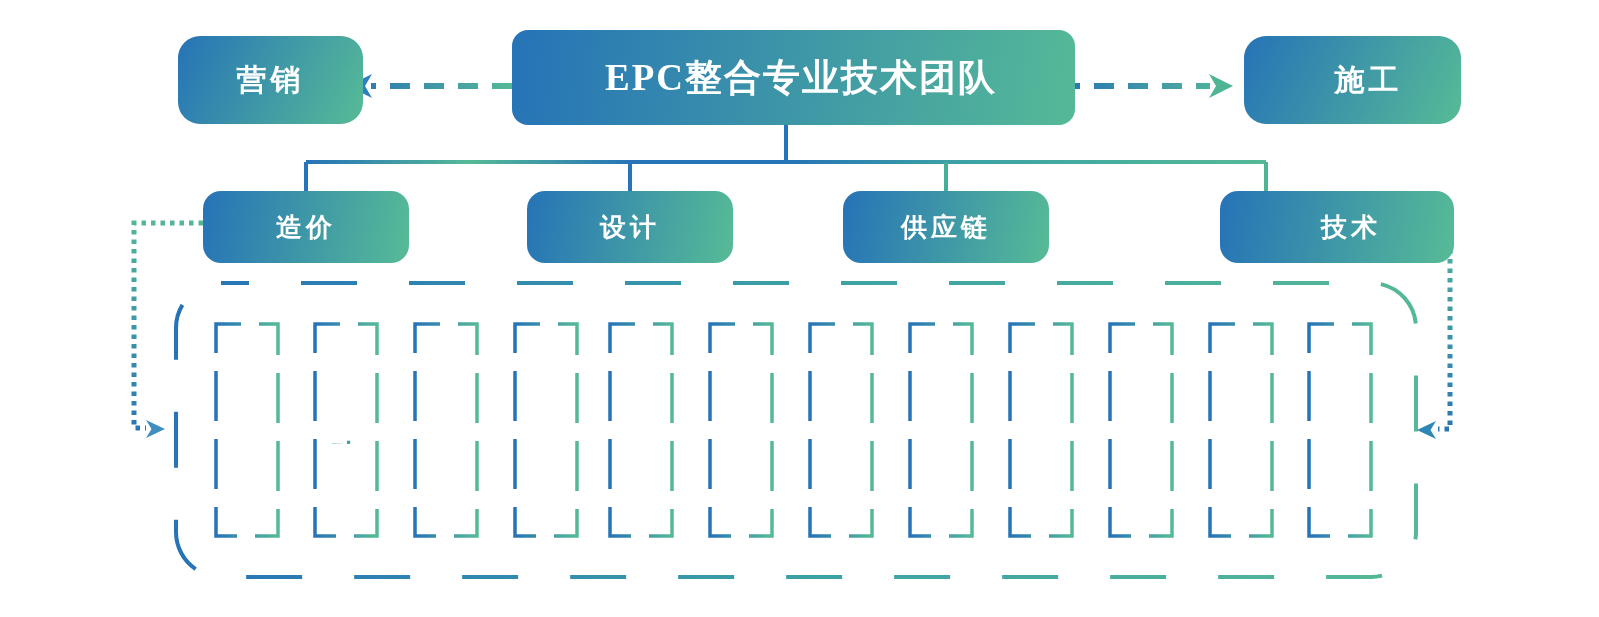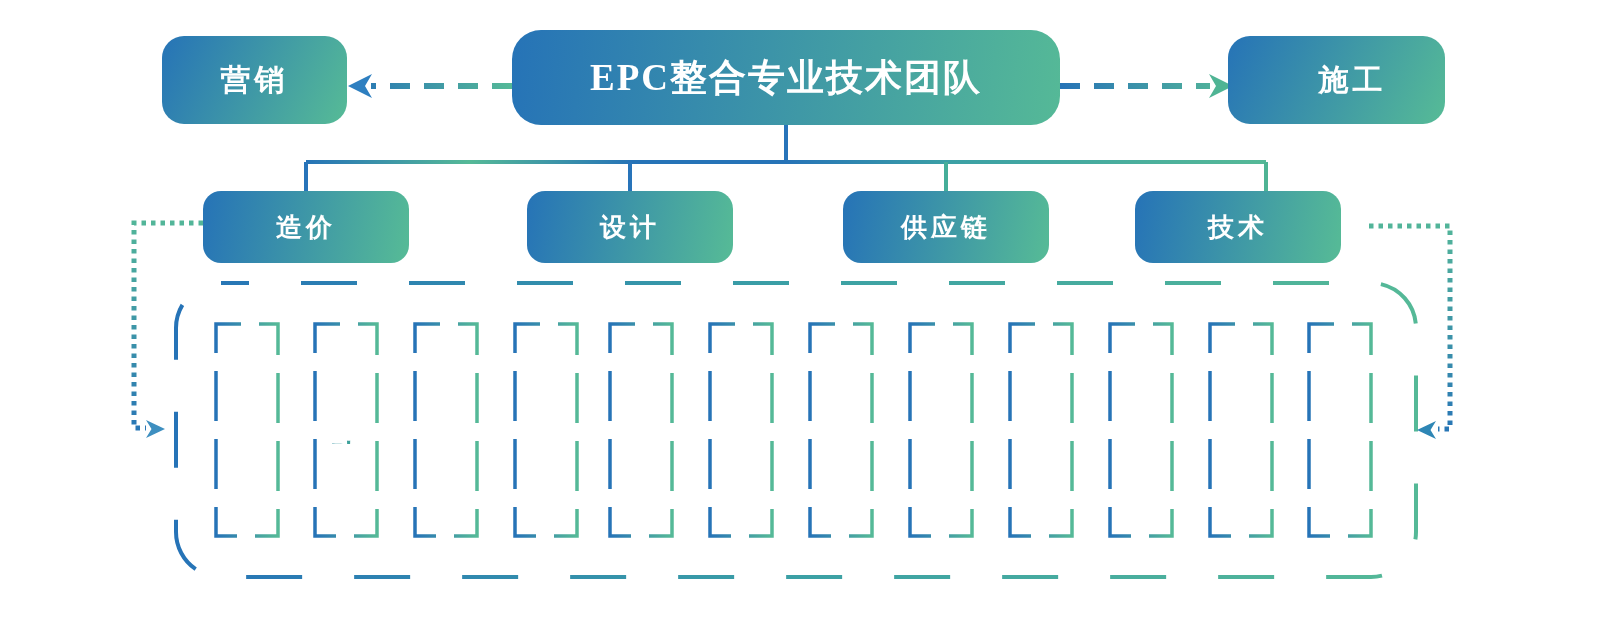--- a/index.html
+++ b/index.html
@@ -13,37 +13,39 @@
   .canvas{
     position:relative;width:1599px;height:617px;background:#ffffff;overflow:hidden;
     font-family:"Liberation Serif","DejaVu Serif",serif;
   }
   .canvas svg{position:absolute;left:0;top:0;}
   .box{
     position:absolute;display:flex;align-items:center;justify-content:center;
     color:#ffffff;font-weight:bold;text-align:center;
   }
   .top-box{
-    left:512px;top:30px;width:548px;height:95px;border-radius:29px;
+    left:512px;top:30px;width:548px;height:95px;border-radius:16px;
     font-size:37px;letter-spacing:2px;
     background:linear-gradient(96deg,var(--blue) 0%,var(--green) 100%);
+    padding-left:15px;
   }
   .side-box{
     top:36px;width:185px;height:88px;border-radius:22px;
     font-size:30px;letter-spacing:4px;
     background:linear-gradient(115deg,var(--blue) 0%,var(--green) 97%);
+    margin-left:16px;
   }
   .side-box.left{left:162px;}
   .side-box.right{left:1228px;padding-left:32px;}
   .dept{
     top:191px;width:206px;height:72px;border-radius:18px;
     font-size:26px;letter-spacing:4px;
     background:linear-gradient(100deg,var(--blue) 0%,var(--green) 97%);
   }
-  .dept-1{left:203px;} .dept-2{left:527px;} .dept-3{left:843px;} .dept-4{left:1135px;}
+  .dept-1{left:203px;} .dept-2{left:527px;} .dept-3{left:843px;} .dept-4{left:1220px;padding-left:28px;}
   .unit{
     position:absolute;top:324px;width:62px;height:212px;
     display:flex;align-items:center;justify-content:center;
   }
   .unit-label{
     writing-mode:vertical-rl;text-orientation:upright;
     font-size:29px;font-weight:bold;letter-spacing:4px;line-height:1;
     color:#35959C;white-space:nowrap;
   }
   @supports ((-webkit-background-clip:text) or (background-clip:text)){

